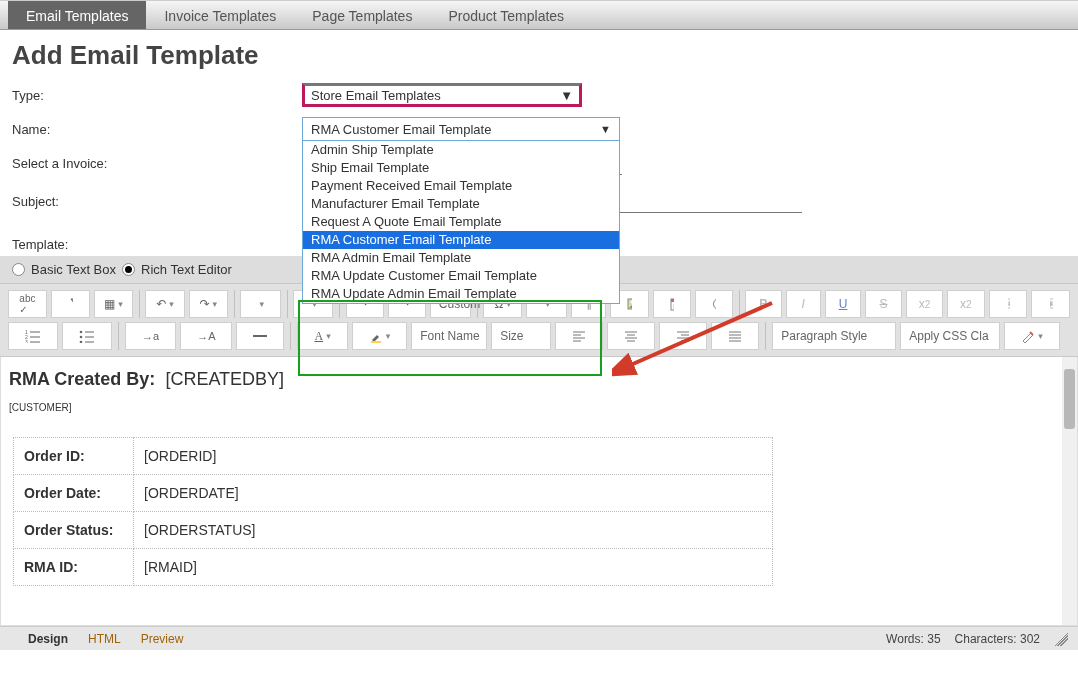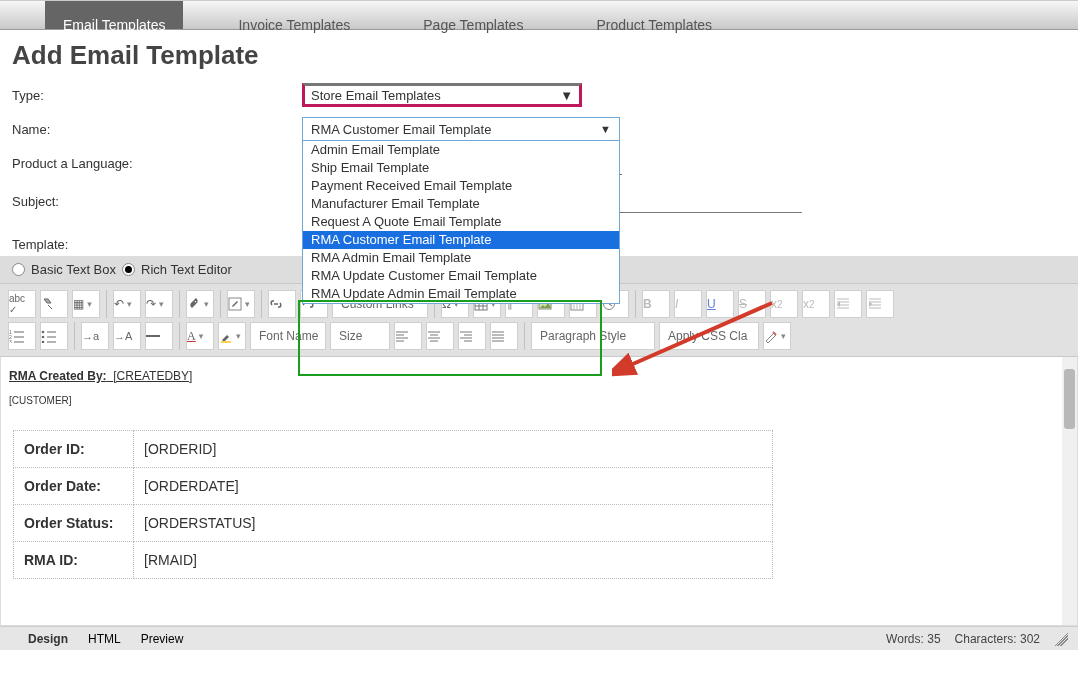--- a/index.html
+++ b/index.html
@@ -15,24 +15,23 @@
       background: linear-gradient(#f6f6f6, #c9c9c9);
       border-top: 1px solid #ccc;
       border-bottom: 1px solid #999;
       height: 30px;
       display: flex;
       align-items: stretch;
       padding-left: 8px;
     }
     .top-tab {
       color: #555;
-      padding: 16px 18px 0 18px;
+      padding: 7px 18px 0 18px;
       font-size: 14px;
       cursor: pointer;
-      margin-left: 37px;
     }
     .top-tab.active {
       background: #656565;
       color: #fff;
     }
     h1.page-title {
       font-size: 26px;
       font-weight: bold;
       color: #444;
       margin: 10px 12px 12px 12px;
@@ -153,24 +152,25 @@
     }
     .tb-row { display:flex; flex-wrap:nowrap; align-items:center; gap:4px; margin-bottom:4px;}
     .tb-row:last-child { margin-bottom:0;}
     .tb-btn, .tb-combo {
       background:#fff;
       border:1px solid #cfcfcf;
       height:28px;
       min-width:28px;
       display:flex;
       align-items:center;
+      justify-content:center;
       color:#666;
       font-size:12px;
       cursor:pointer;
-      padding:0 0;
+      padding:0 16px;
     }
     .tb-btn.faded { color:#bbb; }
     .tb-btn svg { display:block; }
     .tb-combo { padding:0 8px; justify-content:flex-start; white-space:nowrap;}
     .tb-sep { width:1px; height:28px; background:#c0c0c0; margin:0 2px;}
     .drop-caret { margin-left:3px; font-size:9px; color:#888;}
     .bold { font-weight:bold; }
     .ital { font-style:italic; }
     .ul { text-decoration:underline; color:#5d7fd4; }
     .strike { text-decoration:line-through; }
@@ -189,41 +189,41 @@
       background:#f0f0f0;
     }
     .editor-scroll-track {
       position:absolute;
       right:2px; top:12px;
       width:11px; height:60px;
       background:#b8b8b8;
       border-radius:3px;
     }
     .content-table { margin:4px; width:760px; border-collapse:collapse; }
-    .hdr-line { font-weight:bold; font-size:12px; padding:8px 0 6px 0;text-decoration:underline; }
+    .hdr-line { font-weight:bold; font-size:18px; padding:8px 0 6px 0; }
     .hdr-small { font-size:10px; padding:6px 0 20px 0; }
     .ct-row td {
       border:1px dotted #bbb;
       padding:10px 10px;
       font-size:14px;
     }
     .ct-row td.first { font-weight:bold; width:120px; }
     
     .bottom-bar {
       display:flex;
       align-items:center;
       background:#e6e6e6;
       height:24px;
       padding:0 10px;
       font-size:12px;
       border-top:1px solid #ccc;
       justify-content:space-between;
     }
     .bottom-tabs { display:flex; gap:20px; padding-left:18px;}
-    .bottom-tab { color:#000000; cursor:pointer; }
+    .bottom-tab { color:#a16207; cursor:pointer; }
     .bottom-tab.active { color:#333; font-weight:bold; }
     .stats { color:#444; display:flex; gap:14px; align-items:center;}
     .resize-grip {
       width:14px;height:14px;
       background:
         linear-gradient(135deg, transparent 50%, #888 50%, #888 55%, transparent 55%),
         linear-gradient(135deg, transparent 60%, #888 60%, #888 65%, transparent 65%),
         linear-gradient(135deg, transparent 70%, #888 70%, #888 75%, transparent 75%);
     }
   </style>
@@ -247,36 +247,36 @@
       <span>Store Email Templates</span>
       <span>▼</span>
     </div>
   </div>
 
   <div class="form-row">
     <div class="form-label">Name:</div>
   </div>
 
   <div class="form-row">
-    <div class="form-label">Product a Language:</div>
+    <div class="form-label">Select a Invoice:</div>
     <input class="lang-input" value="" style="">
   </div>
 
   <div class="form-row" style="margin-top:14px;">
     <div class="form-label">Subject:</div>
     <input class="subject-input" value="" style="">
   </div>
 
   <div class="name-sel">
     <div class="name-sel-head">
       <span>RMA Customer Email Template</span>
       <span class="caret">▼</span>
     </div>
     <ul class="name-sel-list">
-      <li>Admin Email Template</li>
+      <li>Admin Ship Template</li>
       <li>Ship Email Template</li>
       <li>Payment Received Email Template</li>
       <li>Manufacturer Email Template</li>
       <li>Request A Quote Email Template</li>
       <li class="selected">RMA Customer Email Template</li>
       <li>RMA Admin Email Template</li>
       <li>RMA Update Customer Email Template</li>
       <li>RMA Update Admin Email Template</li>
     </ul>
   </div>

